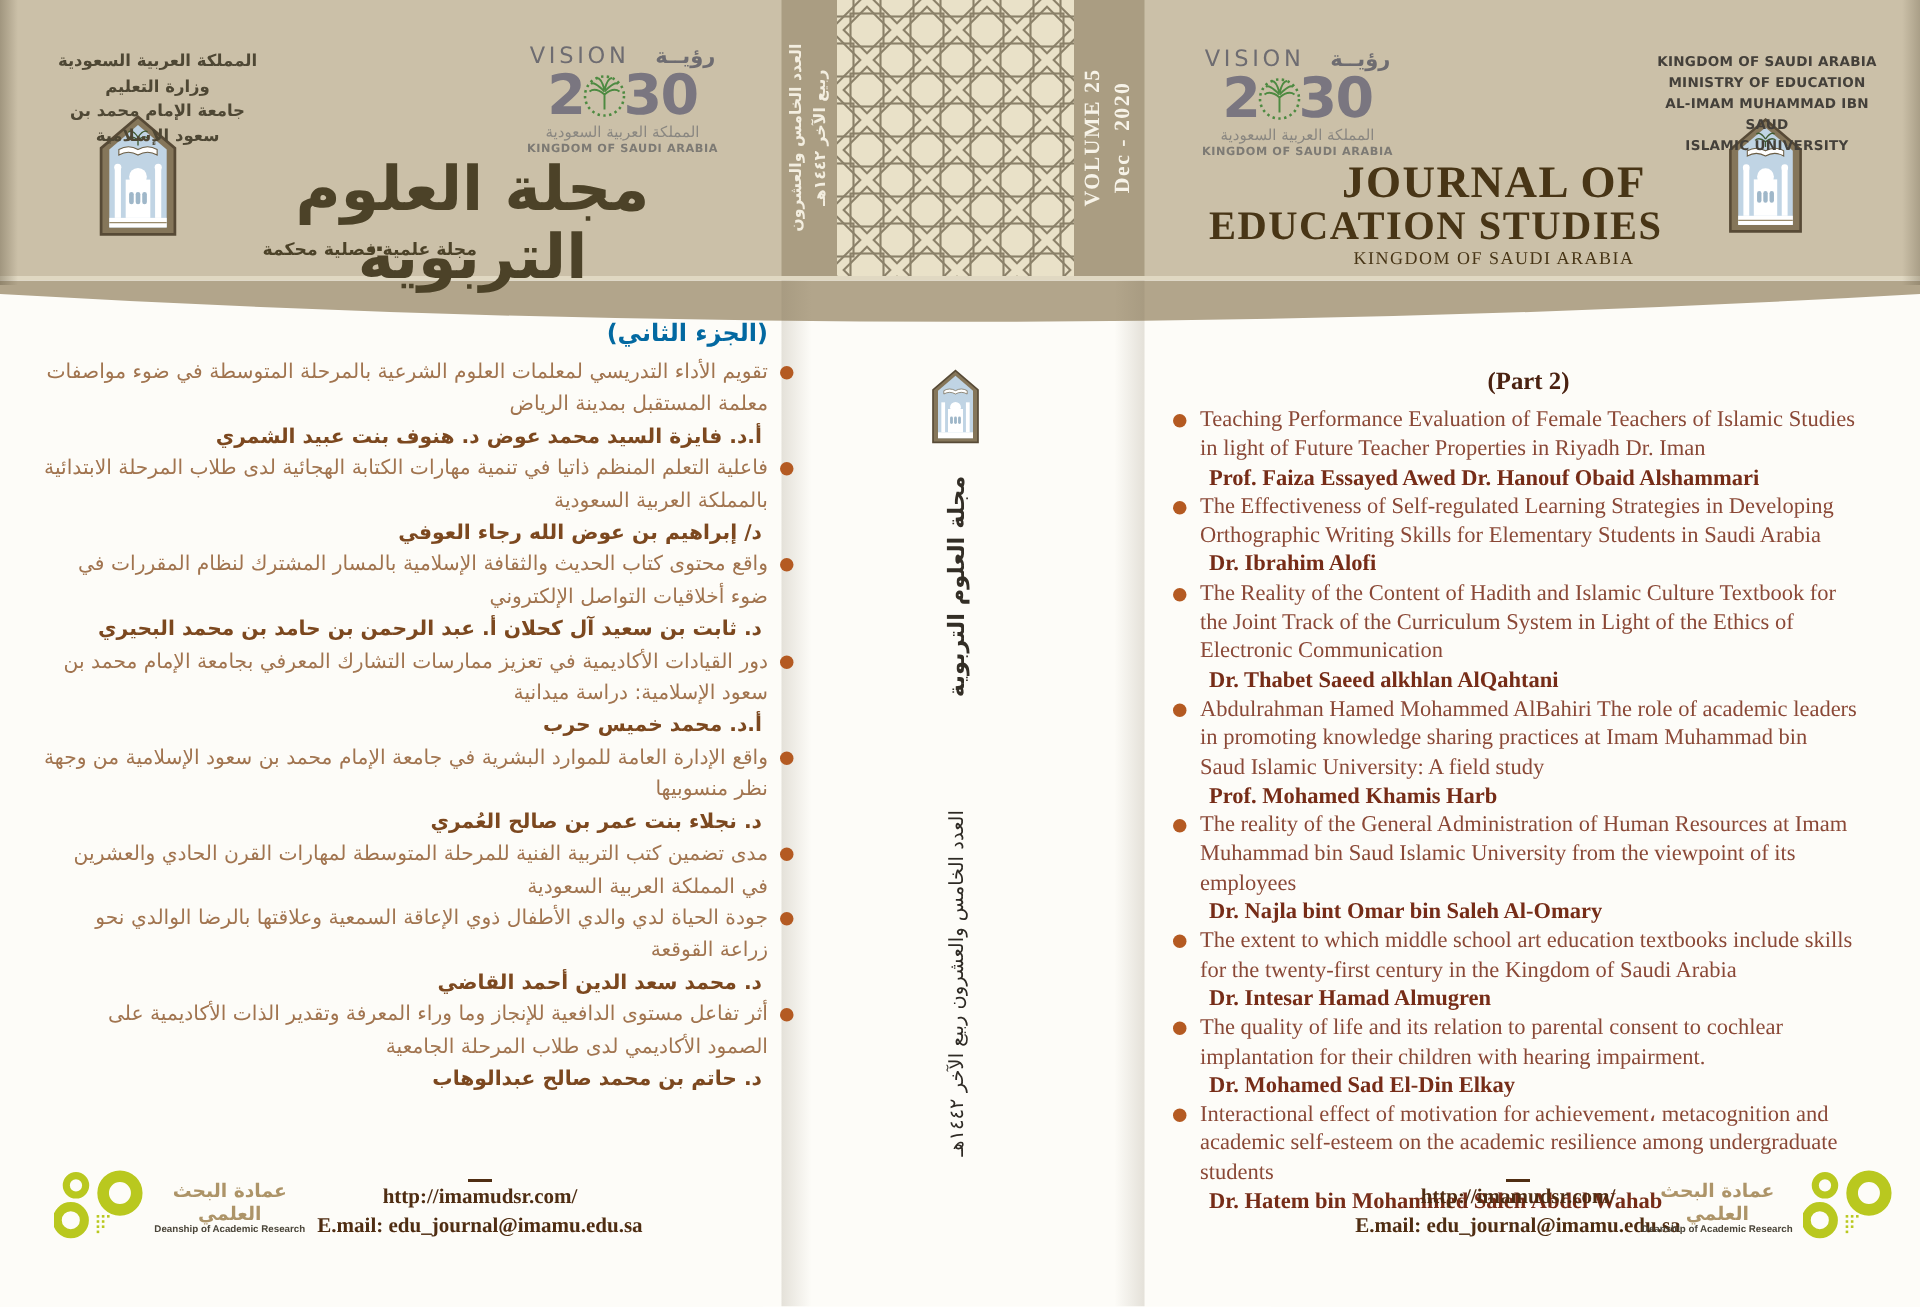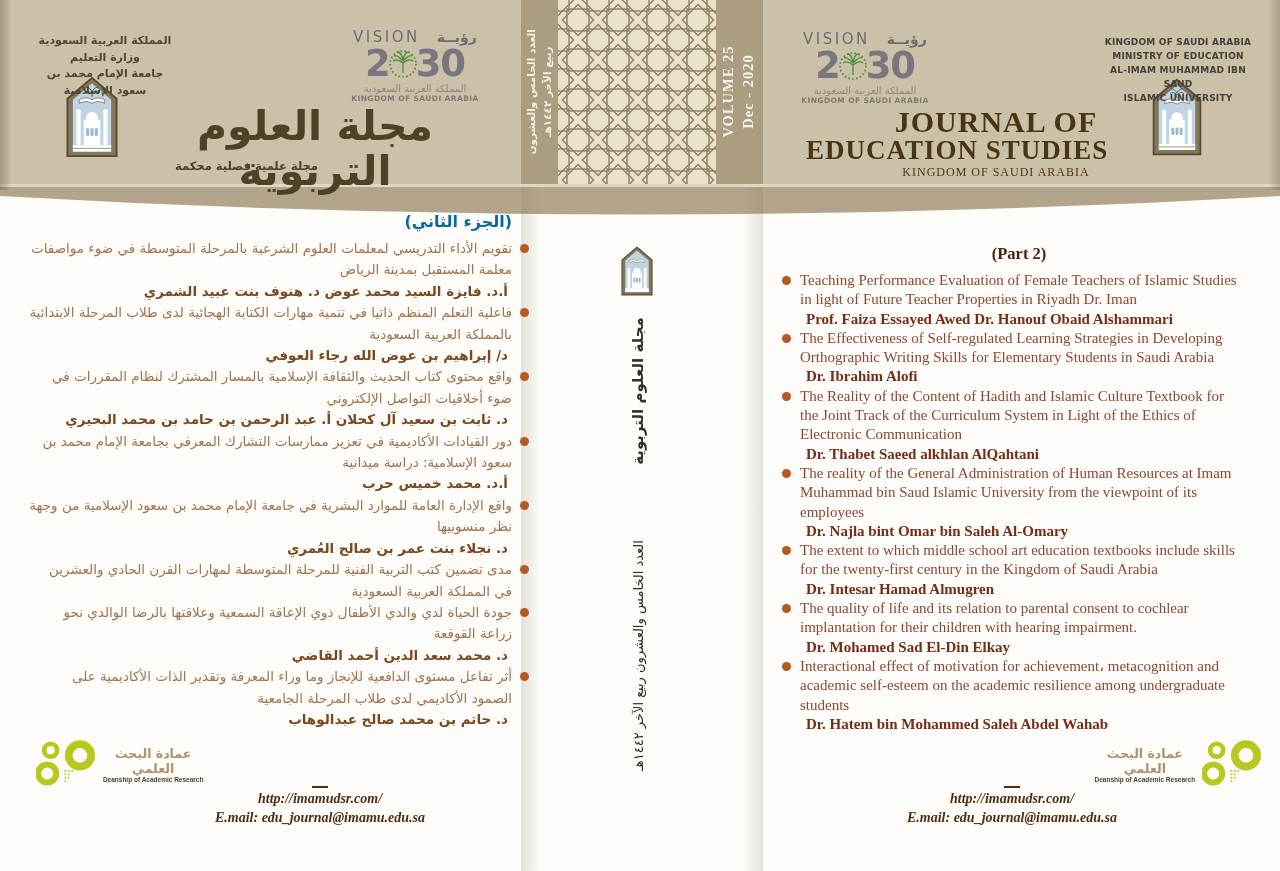--- a/index.html
+++ b/index.html
@@ -87,24 +87,24 @@
   .list-en .item { position:relative; font-family:"Liberation Serif", serif; }
   .list-en .item::before { content:""; position:absolute; left:-18px; top:5px;
                            width:9px; height:9px; border-radius:50%; background:#b45a22; }
   .list-en .item .t { font-size:15px; line-height:19.3px; color:#8a4836; }
   .list-en .item .a { font-size:15px; line-height:19.3px; font-weight:bold; color:#762c17; padding-left:6px; }
 
   
   .footer-text { position:absolute; top:786px; width:240px; text-align:center;
                  font-family:"Liberation Serif", serif; font-weight:bold; color:#4f2d12; }
   .footer-text .fdash { width:16px; height:2px; background:#4f2d12; margin:0 auto 2px; }
-  .footer-text .furl, .footer-text .fmail { font-size:14px; line-height:1.35;font-style:italic; }
+  .footer-text .furl, .footer-text .fmail { font-size:14px; line-height:1.35; }
   .footer-text-left  { left:200px; }
   .footer-text-right { left:892px; }
-  .deanship { position:absolute; top:732px; width:170px; height:64px; display:flex;
+  .deanship { position:absolute; top:772px; width:170px; height:64px; display:flex;
               align-items:center; gap:4px; }
   .deanship-left  { left:36px; }
   .deanship-right { left:1092px; flex-direction:row-reverse; }
   .deanship .dtext { text-align:center; }
   .deanship .d-ar { font-size:12.5px; font-weight:bold; color:#ad9468; direction:rtl; }
   .deanship .d-en { font-size:6.5px; font-weight:bold; color:#4a4539; font-family:"Liberation Sans", sans-serif; }
 </style>
 </head>
 <body>
 
@@ -334,20 +334,24 @@
       <div class="item">
         <div class="t">The Effectiveness of Self-regulated Learning Strategies in Developing Orthographic Writing Skills for Elementary Students in Saudi Arabia</div>
         <div class="a">Dr. Ibrahim Alofi</div>
       </div>
 
       <div class="item">
         <div class="t">The Reality of the Content of Hadith and Islamic Culture Textbook for the Joint Track of the Curriculum System in Light of the Ethics of Electronic Communication</div>
         <div class="a">Dr. Thabet Saeed alkhlan AlQahtani</div>
       </div>
 
+      <div class="item">
+        <div class="t">Abdulrahman Hamed Mohammed AlBahiri The role of academic leaders in promoting knowledge sharing practices at Imam Muhammad bin Saud Islamic University: A field study</div>
+        <div class="a">Prof. Mohamed Khamis Harb</div>
+      </div>
 
       <div class="item">
         <div class="t">The reality of the General Administration of Human Resources at Imam Muhammad bin Saud Islamic University from the viewpoint of its employees</div>
         <div class="a">Dr. Najla bint Omar bin Saleh Al-Omary</div>
       </div>
 
       <div class="item">
         <div class="t">The extent to which middle school art education textbooks include skills for the twenty-first century in the Kingdom of Saudi Arabia</div>
         <div class="a">Dr. Intesar Hamad Almugren</div>
       </div>

